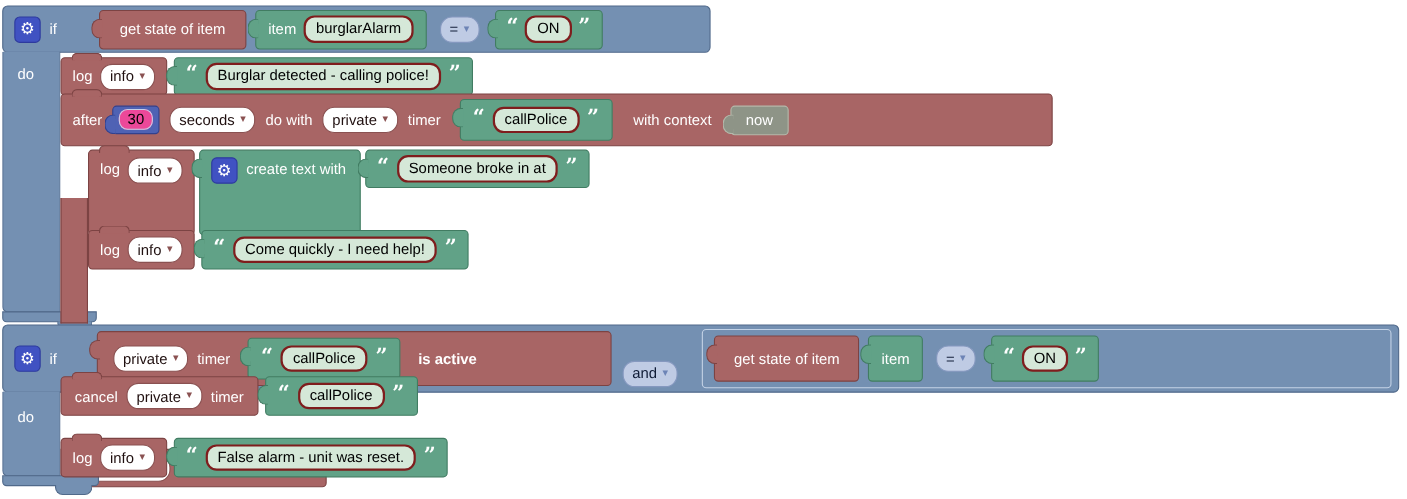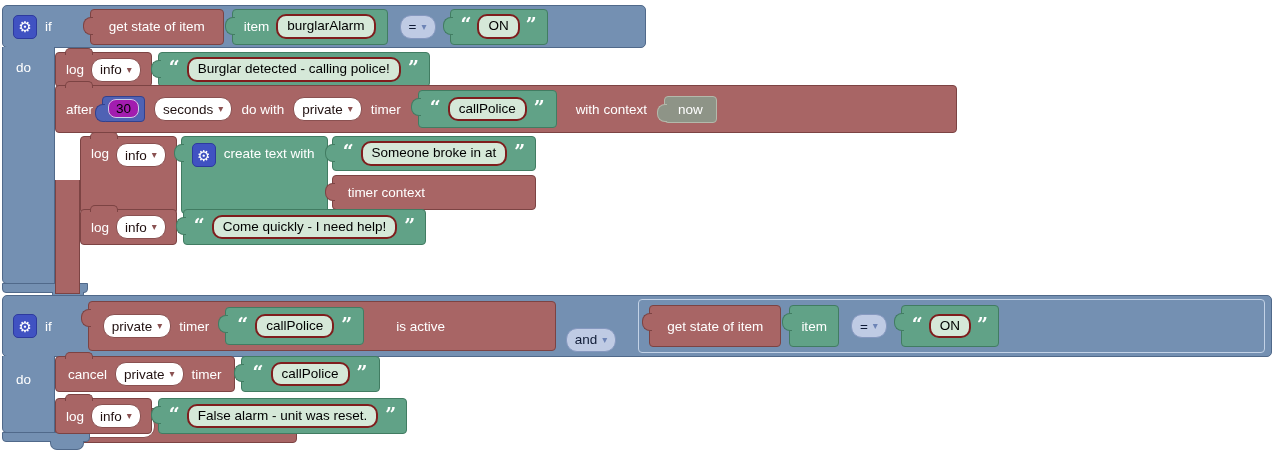--- a/index.html
+++ b/index.html
@@ -7,21 +7,21 @@
       font-family:"Liberation Sans",sans-serif;font-size:13.5px;color:#fff;}
   .abs{position:absolute;box-sizing:border-box;}
   .row{display:flex;align-items:center;}
   .blue{background:#7490b2;border:1px solid #50698a;border-radius:5px;}
   .subblue{background:#7490b2;border:1px solid #c3d2e6;border-radius:4px;}
   .red{background:#a86565;border:1px solid #7c4343;border-radius:4px;position:relative;}
   .green{background:#61a287;border:1px solid #417c62;border-radius:4px;position:relative;}
   .lbl{white-space:nowrap;color:#fff;}
   .fld{background:#d5e8d8;border:2px solid #7f1d1d;border-radius:10px;color:#000;
        padding:2px 9px;white-space:nowrap;line-height:1.25;}
-  .numfld{background:#a21caf;border:1px solid #c8d0e8;border-radius:8px;color:#000;
+  .numfld{background:#ec4899;border:1px solid #c8d0e8;border-radius:8px;color:#000;
        padding:1px 7px;line-height:1.25;}
   .numblk{background:#4f62b4;border:1px solid #32418e;border-radius:4px;padding:4px 5px;position:relative;}
   .nowblk{background:#8e9487;border:1px solid #b4b9ab;border-radius:4px;color:#fff;
        padding:5px 13px;position:relative;white-space:nowrap;}
   .pill{border-radius:11px;height:22px;display:inline-flex;align-items:center;
         padding:0 8px;gap:5px;white-space:nowrap;}
   .pink{background:#ffffff;border:1px solid #8a5151;color:#201010;}
   .bluep{background:#bfcbe4;border:1px solid #8598bf;color:#0f1b36;}
   .arw{font-size:10px;line-height:1;}
   .pink .arw{color:#8a5151;}
@@ -139,23 +139,20 @@
         <span>⚙</span>
       </div>
       <span class="lbl" style="margin-top:3px;">create text with</span>
     </div>
     <div style="display:flex;flex-direction:column;gap:4px;">
       <div class="row green bump" style="height:33px;padding:0 10px;gap:7px;">
         <span class="q">“</span>
         <span class="fld">Someone broke in at</span>
         <span class="q">”</span>
       </div>
-      <div class="row red bump-red" style="height:33px;padding:0 15px;">
-        <span class="lbl">timer context</span>
-      </div>
     </div>
   </div>
 
   <div class="abs row" style="left:80px;top:209px;gap:6px;">
     <div class="row red tn" style="height:34px;padding:0 10px;gap:7px;">
       <span class="lbl">log</span>
       <div class="pill pink">
         <span>info</span>
         <span class="arw">▾</span>
       </div>
@@ -176,21 +173,21 @@
       <div class="pill pink">
         <span>private</span>
         <span class="arw">▾</span>
       </div>
       <span class="lbl">timer</span>
       <div class="row green bump" style="height:36px;padding:0 11px;gap:7px;margin-left:8px;">
         <span class="q">“</span>
         <span class="fld">callPolice</span>
         <span class="q">”</span>
       </div>
-      <span class="lbl" style="margin-left:24px;">is active</span>
+      <span class="lbl" style="margin-left:8px;font-weight:bold;">is active</span>
     </div>
     <div class="pill bluep" style="margin-left:2px;margin-top:27px;">
       <span>and</span>
       <span class="arw">▾</span>
     </div>
     <div class="row subblue" style="height:52px;padding:0 10px;gap:8px;margin-left:14px;flex:1;">
       <div class="row red bump-red" style="height:40px;padding:0 17px;">
         <span class="lbl">get state of item</span>
       </div>
       <div class="row green bump" style="height:40px;padding:0 11px;gap:7px;">
@@ -206,21 +203,21 @@
         <span class="q">”</span>
       </div>
     </div>
   </div>
 
   <div class="abs blue" style="left:2px;top:356px;width:53px;height:77px;border-top:none;border-radius:0 0 0 5px;"></div>
   <span class="abs lbl" style="left:16px;top:372px;">do</span>
   <div class="abs blue" style="left:2px;top:432px;width:88px;height:10px;border-radius:0 0 4px 4px;"></div>
   <div class="abs" style="left:50px;top:441px;width:34px;height:9px;background:#7490b2;border:1px solid #50698a;border-top:none;border-radius:0 0 7px 7px;"></div>
 
-  <div class="abs row" style="left:55px;top:356px;gap:6px;">
+  <div class="abs row" style="left:55px;top:342px;gap:6px;">
     <div class="row red tn" style="height:34px;padding:0 12px;gap:8px;">
       <span class="lbl">cancel</span>
       <div class="pill pink">
         <span>private</span>
         <span class="arw">▾</span>
       </div>
       <span class="lbl">timer</span>
     </div>
     <div class="row green bump" style="height:34px;padding:0 11px;gap:7px;">
       <span class="q">“</span>

